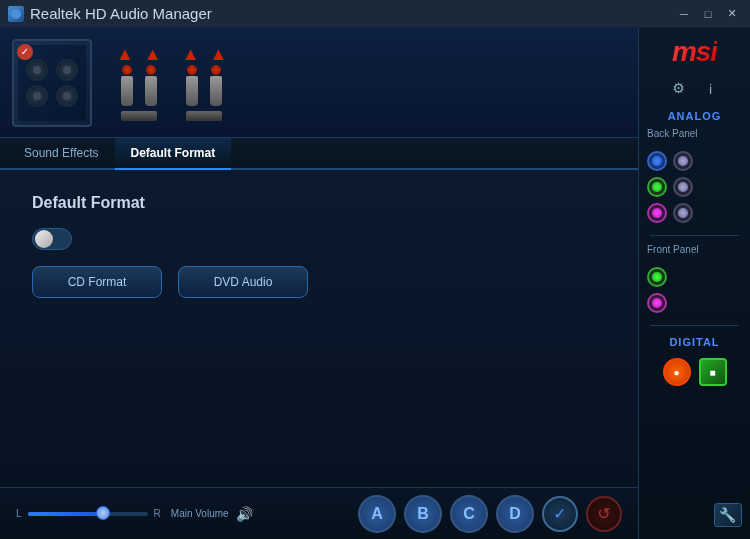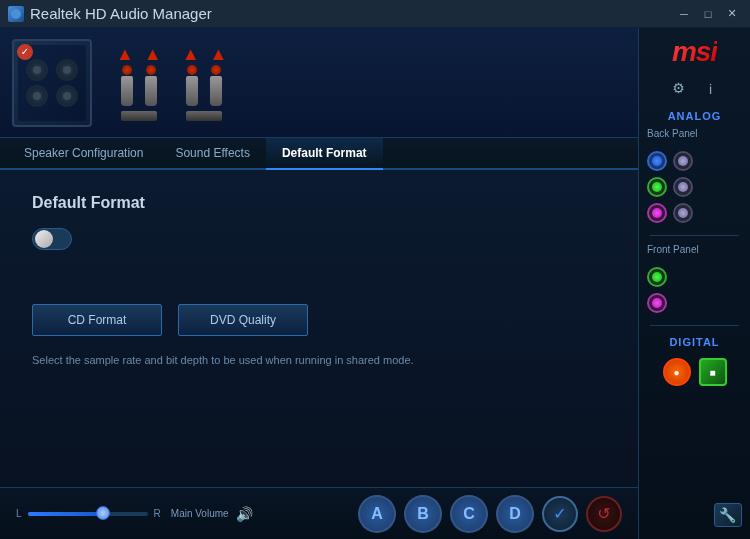--- a/index.html
+++ b/index.html
@@ -236,24 +236,23 @@
       gap: 16px;
     }
 
     .format-btn {
       background: linear-gradient(180deg, #1a3a5a, #0d2040);
       border: 1px solid #2a6aaa;
       color: #aaccee;
       font-size: 12px;
       padding: 8px 28px;
       cursor: pointer;
-      border-radius: 2px;
+      border-radius: 8px;
       min-width: 130px;
       text-align: center;
-      margin-top: 38px;
     }
 
     .hint-text {
       color: #6a8aaa;
       font-size: 11px;
       line-height: 1.5;
     }
 
     
     .bottom-bar {
@@ -628,40 +627,38 @@
               <div class="conn-plug-top"></div>
               <div class="conn-plug-body"></div>
             </div>
           </div>
           <div class="conn-base"></div>
         </div>
       </div>
     </div>
 
     <div class="tabs-bar">
-      <div class="tab">Speaker Configuration</div>
       <div class="tab">Sound Effects</div>
       <div class="tab active">Default Format</div>
     </div>
 
     <div class="content-area">
       <div class="content-title">Default Format</div>
 
       <div class="format-select-row">
         <div class="toggle-switch">
           <div class="toggle-knob"></div>
         </div>
       </div>
 
       <div class="format-buttons">
         <button class="format-btn">CD Format</button>
-        <button class="format-btn">DVD Quality</button>
-      </div>
-
-      <p class="hint-text">Select the sample rate and bit depth to be used when running in shared mode.</p>
+        <button class="format-btn">DVD Audio</button>
+      </div>
+
     </div>
 
     <div class="bottom-bar">
       <div class="volume-section">
         <span class="vol-label">L</span>
         <div class="vol-slider-track">
           <div class="vol-slider-fill"></div>
           <div class="vol-thumb"></div>
         </div>
         <span class="vol-label">R</span>

